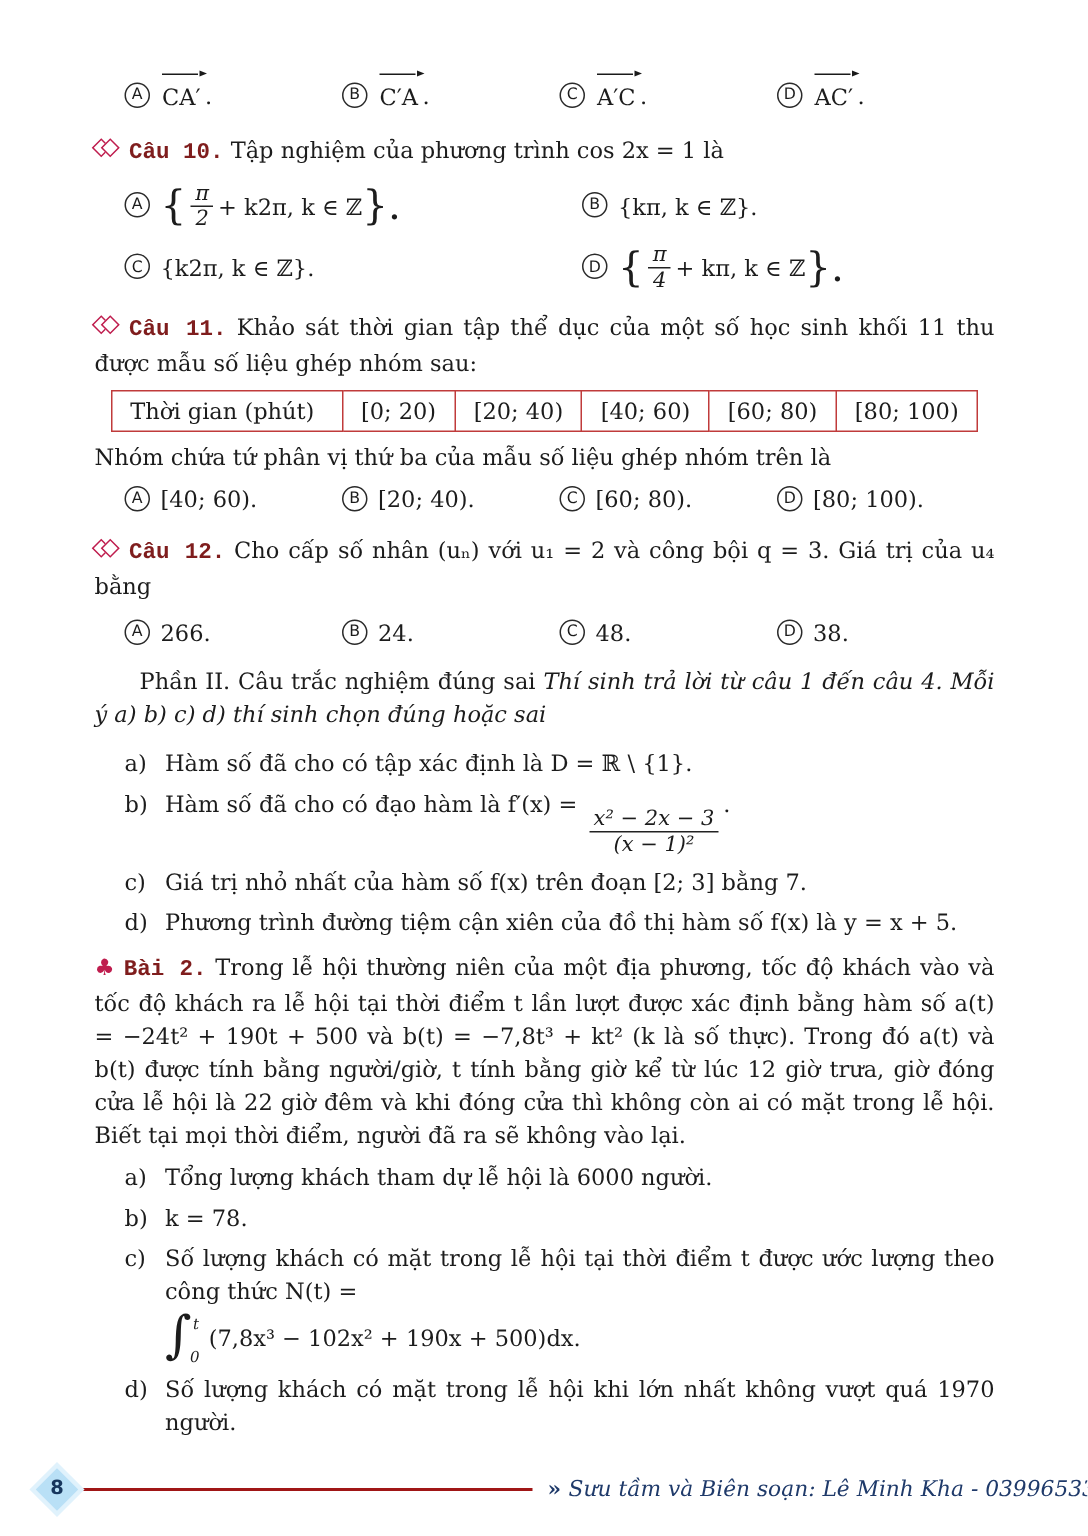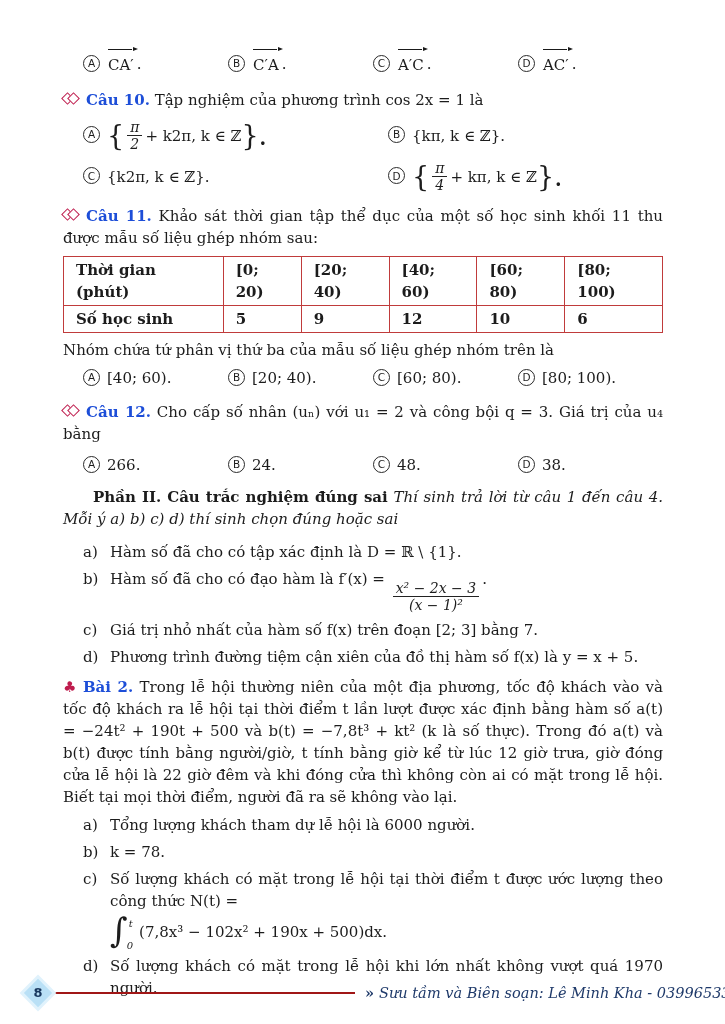--- a/index.html
+++ b/index.html
@@ -34,21 +34,21 @@
                  border-top:2.6px solid transparent; border-bottom:2.6px solid transparent; }
 
   
   .qicon { position:relative; display:inline-block; width:17px; height:12px; margin-right:6px; flex:none; }
   .qicon::before, .qicon::after { content:""; position:absolute; top:1px; width:7px; height:7px;
         border:1.6px solid #bf1d4e; transform:rotate(45deg); background:#fff; }
   .qicon::before { left:0; }
   .qicon::after  { left:6px; }
   .bicon { color:#bf1d4e; margin-right:5px; font-size:15px; font-family:"DejaVu Sans",sans-serif; }
   .bicon::before { content:"♣"; }
-  .qlabel { color:#1d4ed8; font-weight:bold; }
+  .qlabel { color:#7f1d1d; font-weight:bold;font-family:Liberation Mono, monospace; }
 
   
   .frac { display:inline-flex; flex-direction:column; text-align:center; vertical-align:-9px;
           line-height:1.15; font-size:14px; font-style:italic; margin:0 3px; }
   .frac .num { border-bottom:1px solid #222; padding:0 3px; }
   .bigbrace { font-size:27px; font-weight:400; vertical-align:-4px; line-height:1; font-family:"DejaVu Serif",serif; }
 
   
   .int-line { margin-top:2px; display:flex; align-items:center; }
   .big-int { font-size:34px; line-height:1; font-family:"DejaVu Serif",serif; transform:translateY(-2px); }
@@ -56,27 +56,27 @@
           font-size:10px; font-style:italic; margin:0 4px 0 1px; transform:translateY(-1px); }
   .lims .lo { transform:translateX(-2px); }
 
   
   .items { padding-left:20px; margin-top:6px; }
   .item { display:flex; margin-bottom:5px; }
   .item .ilabel { width:27px; flex:none; }
   .item .itext { flex:1; text-align:justify; }
 
   
-  table.freq { border-collapse:collapse; margin:7px auto 6px auto;font-weight:bold; }
+  table.freq { border-collapse:collapse; margin:7px auto 6px auto; }
   table.freq td { border:1.4px solid #c03b3b; padding:2px 12px; height:25px; text-align:left; }
   table.freq td.lead { text-align:left; padding-right:18px; }
 
   
   .part2 { margin-top:10px; text-indent:30px; text-align:justify; }
-  .part2 .ptitle { font-weight:bold; }
+  .part2 .ptitle { font-weight:normal; }
   .part2 .psub { font-style:italic; }
 
   
   .footer { position:absolute; left:0; right:62px; bottom:16px; display:flex; align-items:center; }
   .pgdiamond { position:relative; width:30px; height:30px; margin-left:23px;
                display:flex; align-items:center; justify-content:center; flex:none; }
   .pgdiamond::before { content:""; position:absolute; inset:5px; transform:rotate(45deg);
                background:#b9e0f6; box-shadow:0 0 0 3px #e0f2fc; }
   .pgnum { position:relative; z-index:1; font-weight:bold; font-size:13px; color:#17365d;
            font-family:"DejaVu Sans",sans-serif; }
@@ -157,28 +157,20 @@
     <table class="freq">
       <tbody>
           <tr>
         <td class="lead">Thời gian (phút)</td>
         <td>[0; 20)</td>
         <td>[20; 40)</td>
         <td>[40; 60)</td>
         <td>[60; 80)</td>
         <td>[80; 100)</td>
       </tr>
-      <tr>
-        <td class="lead">Số học sinh</td>
-        <td>5</td>
-        <td>9</td>
-        <td>12</td>
-        <td>10</td>
-        <td>6</td>
-      </tr>
     </tbody>
       </table>
     <p class="just">Nhóm chứa tứ phân vị thứ ba của mẫu số liệu ghép nhóm trên là</p>
     <div class="opts4">
       <div class="opt">
           <span class="circ">A</span>
           <span>[40; 60).</span>
         </div>
       <div class="opt">
           <span class="circ">B</span>

